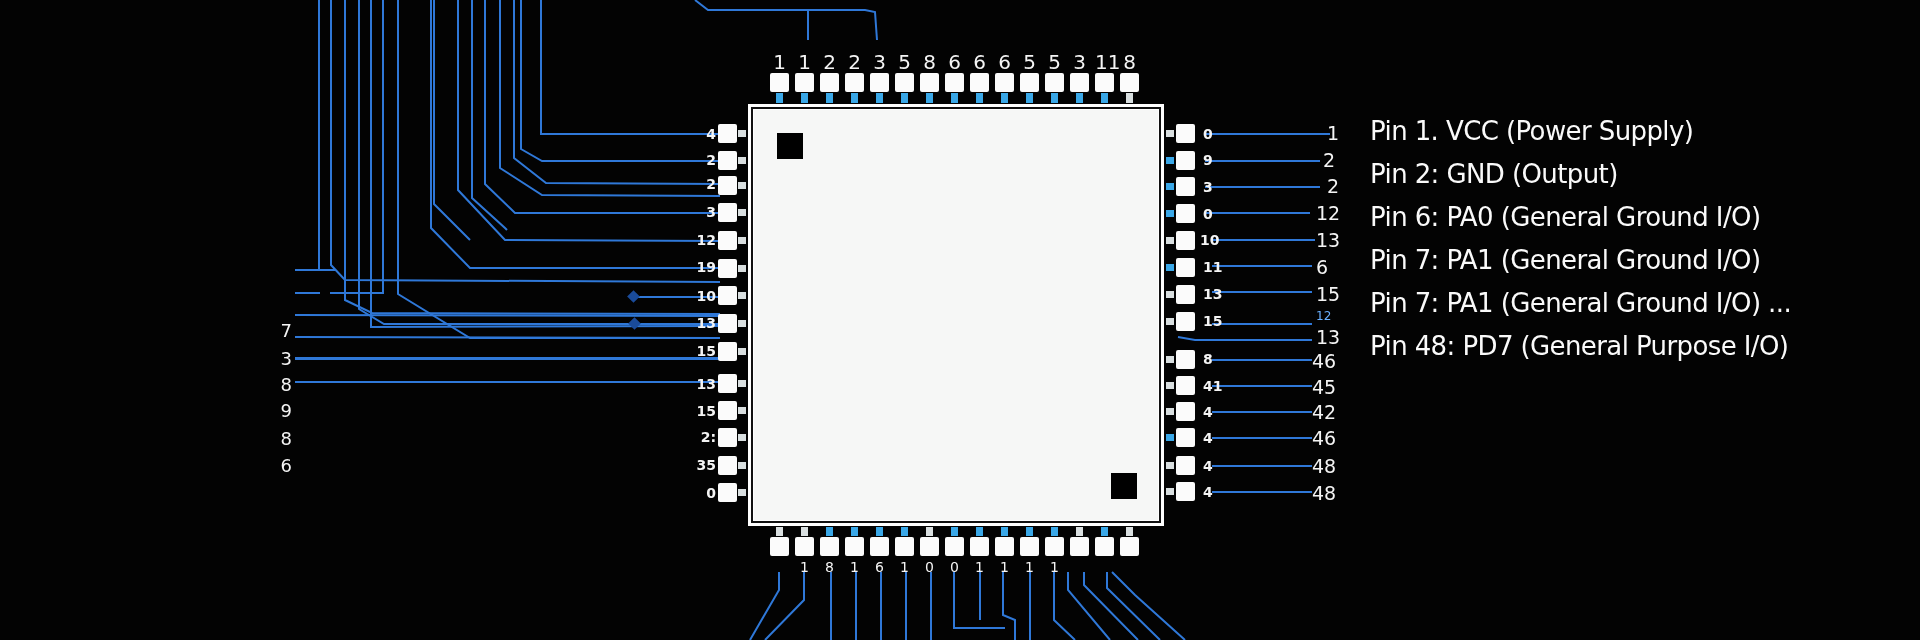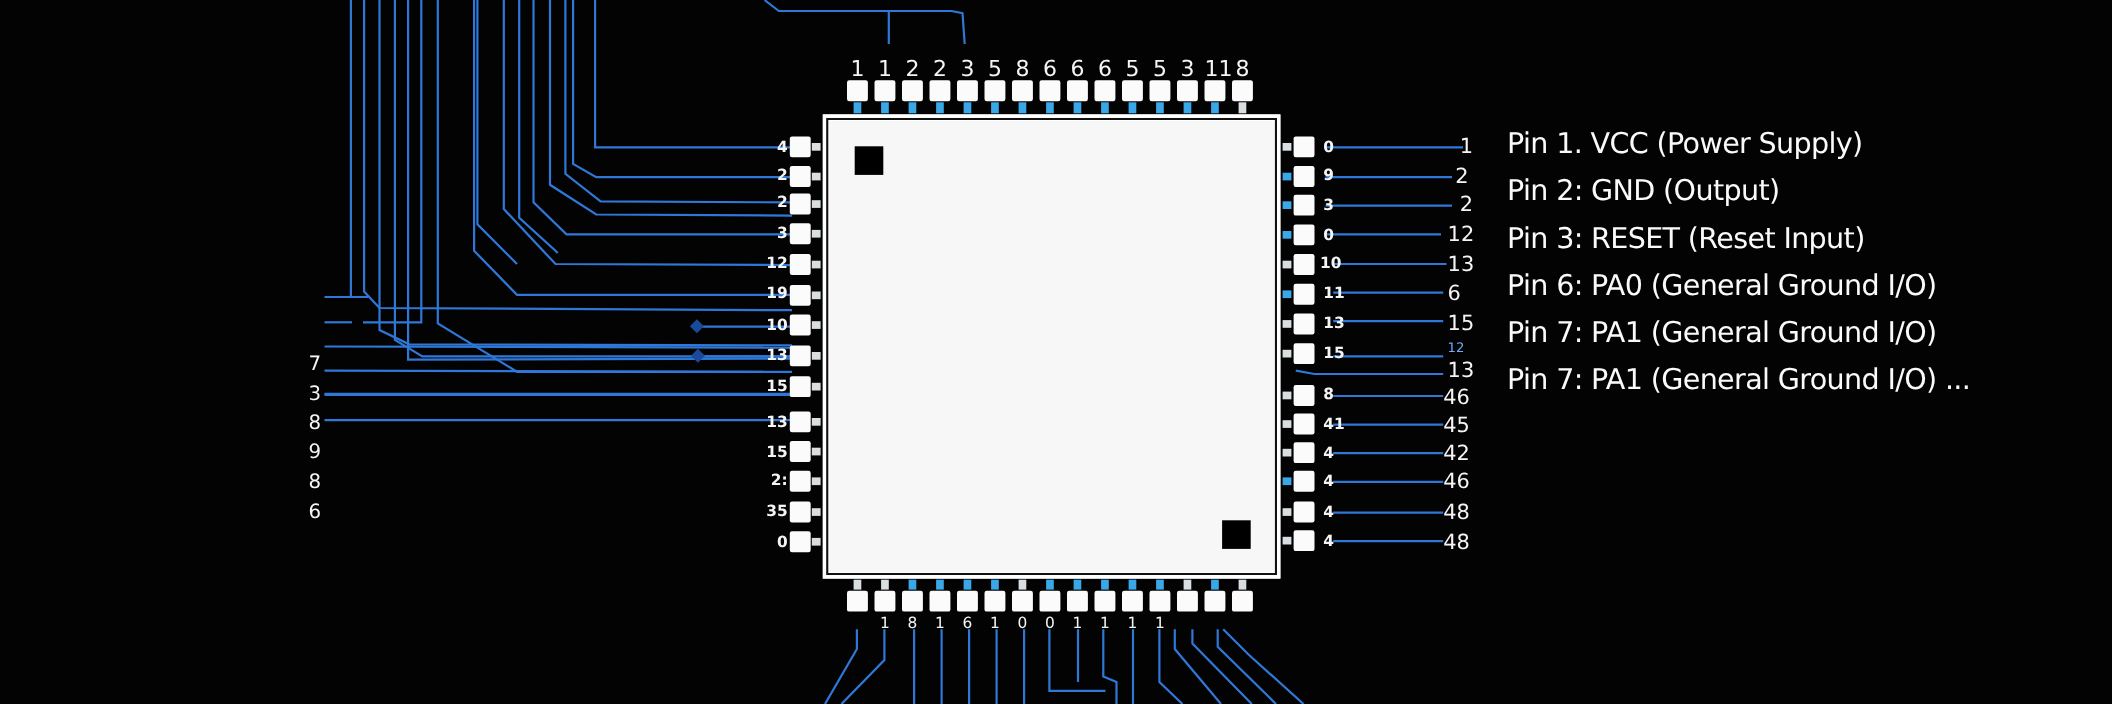--- a/index.html
+++ b/index.html
@@ -322,17 +322,17 @@
   <div class="plabel endlabel" style="left:1312px; top:378px;">45</div>
   <div class="plabel endlabel" style="left:1312px; top:403px;">42</div>
   <div class="plabel endlabel" style="left:1312px; top:429px;">46</div>
   <div class="plabel endlabel" style="left:1312px; top:457px;">48</div>
   <div class="plabel endlabel" style="left:1312px; top:484px;">48</div>
 </div>
 
 <div class="legend">
   <div class="legend-item">Pin 1. VCC (Power Supply)</div>
   <div class="legend-item">Pin 2: GND (Output)</div>
-  <div class="legend-item">Pin 3: RESET (Reset Input)</div>
   <div class="legend-item">Pin 6: PA0 (General Ground I/O)</div>
   <div class="legend-item">Pin 7: PA1 (General Ground I/O)</div>
   <div class="legend-item">Pin 7: PA1 (General Ground I/O) ...</div>
+  <div class="legend-item">Pin 48: PD7 (General Purpose I/O)</div>
 </div>
 
 </body></html>

